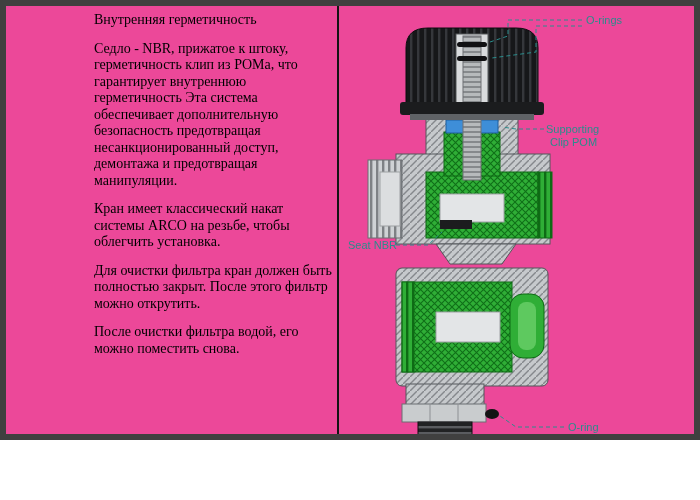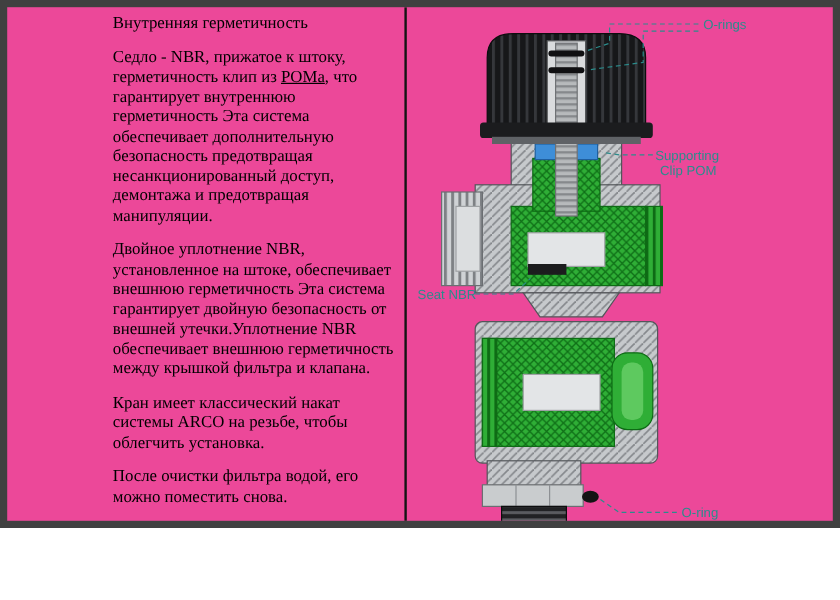--- a/index.html
+++ b/index.html
@@ -7,21 +7,21 @@
   .page {
     position:relative; width:700px; height:440px;
     background:#ec4899; border:6px solid #404040;
     overflow:hidden; font-family:"Liberation Serif", serif;
   }
   .text-col {
     position:absolute; left:88px; top:6px; width:243px;
     font-size:14px; line-height:16.5px; color:#000;
   }
   .text-col p { margin:0 0 12px 0; }
-  .link { text-decoration:underline; cursor:pointer; }
+  .link { cursor:pointer; }
   .divider {
     position:absolute; left:331px; top:0; width:2px; height:500px;
     background:#141414;
   }
   .diagram-panel {
     position:absolute; left:334px; top:0; width:366px; height:500px;
   }
   .bottom-bar {
     position:absolute; left:63px; top:489px; width:289px; height:11px;
     background:#0a0a0a; z-index:4;
@@ -29,22 +29,22 @@
   svg text { font-family:"Liberation Sans", sans-serif; font-size:11px; }
 </style>
 </head>
 <body>
 
 <div class="page">
 
   <div class="text-col">
     <p>Внутренняя герметичность</p>
     <p><span>Седло - NBR, прижатое к штоку, герметичность клип из </span><span class="link">POMa</span><span>, что гарантирует внутреннюю герметичность Эта система обеспечивает дополнительную безопасность предотвращая несанкционированный доступ, демонтажа и предотвращая манипуляции.</span></p>
-    <p>Двойное уплотнение NBR, установленное на штоке, обеспечивает внешнюю герметичность Эта система гарантирует двойную безопасность от внешней утечки.Уплотнение NBR обеспечивает внешнюю герметичность между крышкой  фильтра и клапана.</p>
     <p>Кран  имеет классический накат системы ARCO на резьбе, чтобы облегчить установка.</p>
+    <p>Для очистки фильтра кран должен быть полностью закрыт. После этого фильтр можно открутить.</p>
     <p>После очистки фильтра водой, его можно поместить снова.</p>
   </div>
 
   <div class="divider"></div>
 
   <div class="bottom-bar"></div>
 
   <div class="diagram-panel">
     <svg viewBox="0 0 366 500" width="366" height="500" xmlns="http://www.w3.org/2000/svg">
       <defs>

